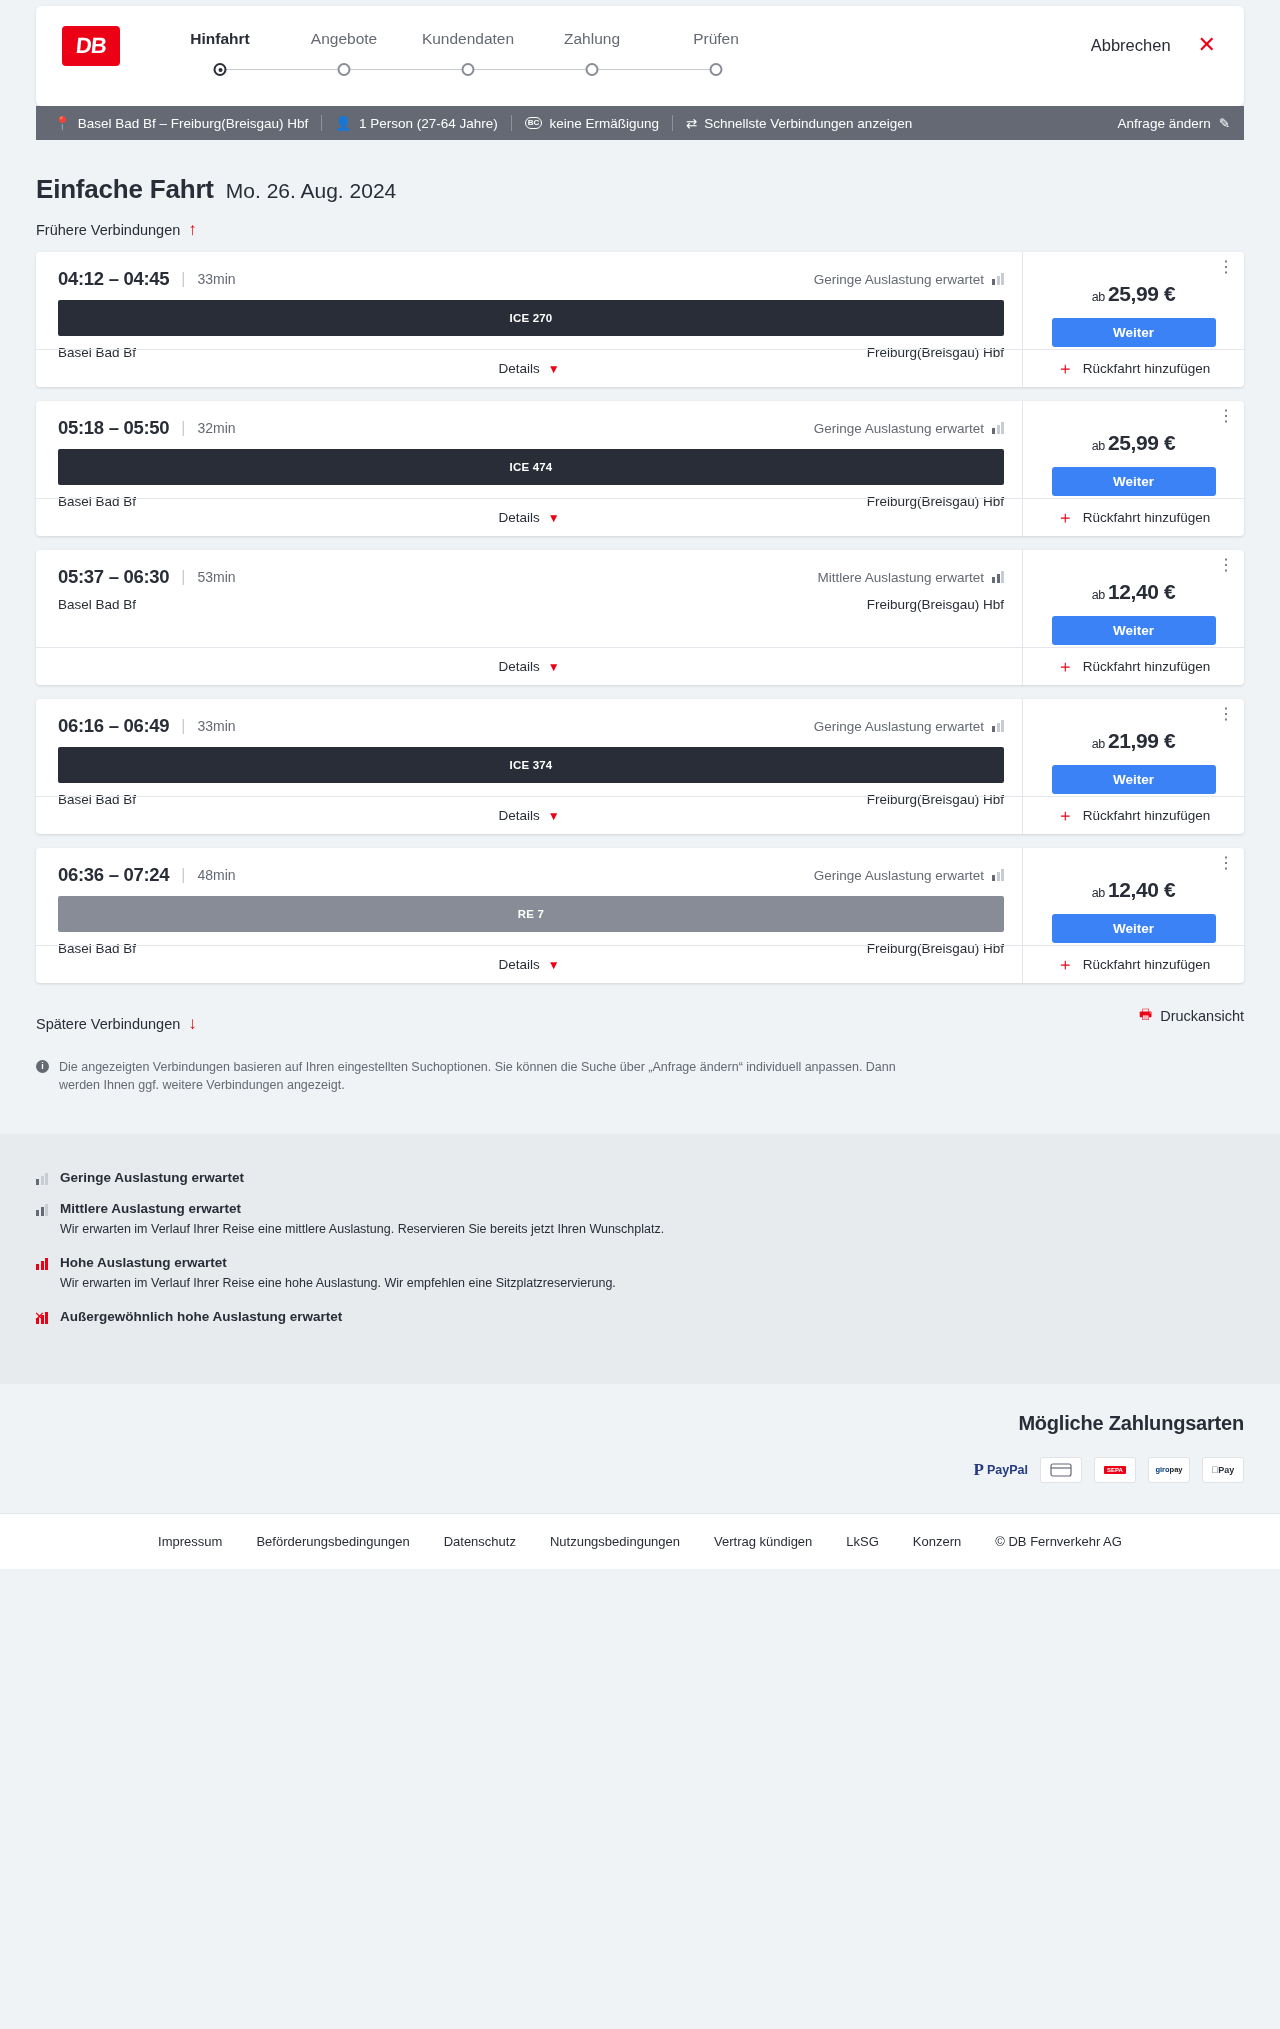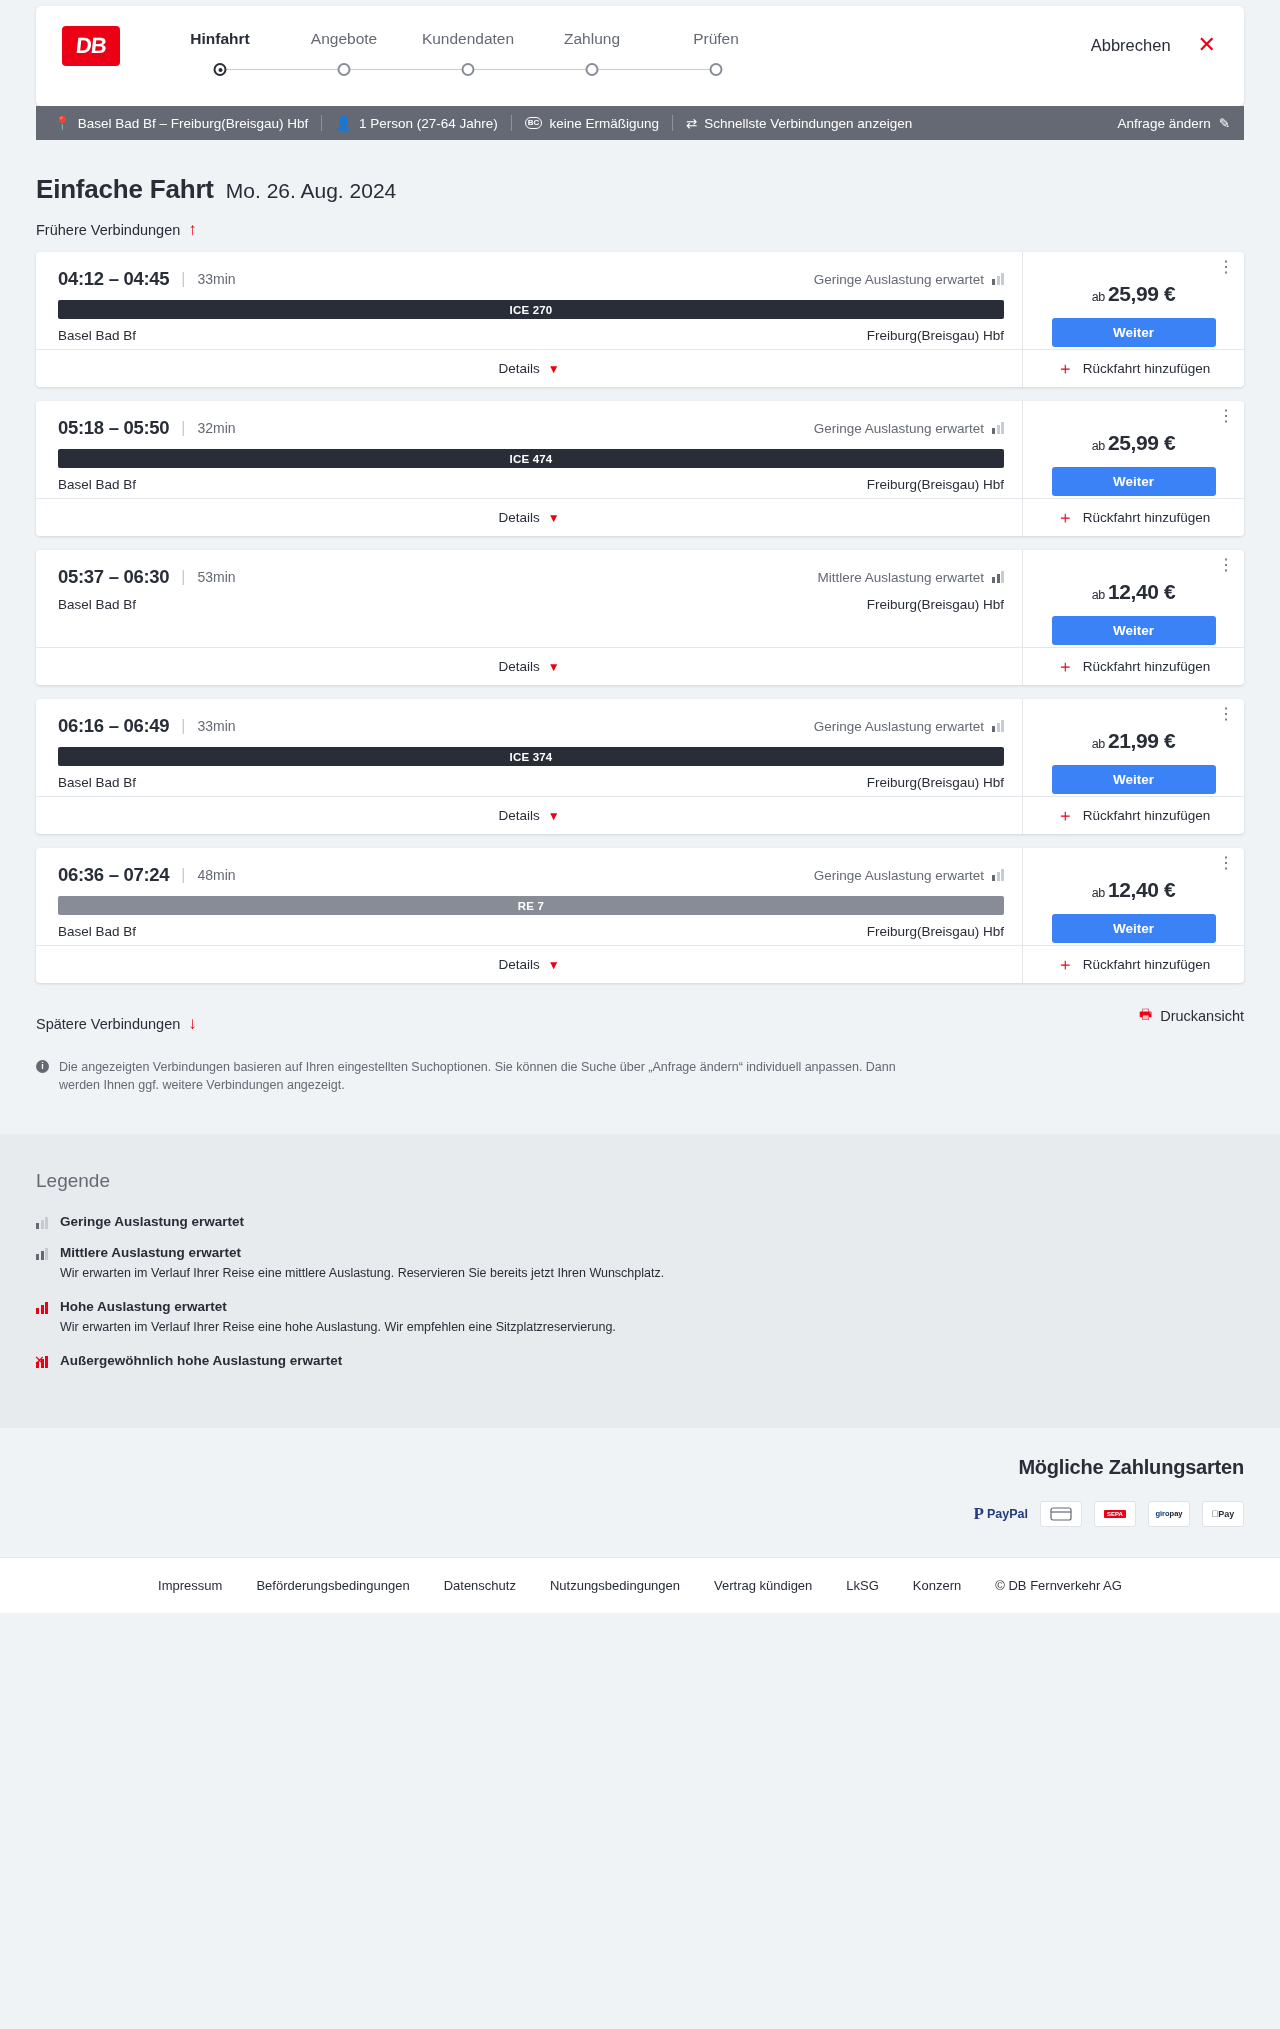--- a/index.html
+++ b/index.html
@@ -119,21 +119,21 @@
   .bars i { width:3px; background:#c7ccd2; display:block; border-radius:0; }
   .bars i.b1 { height:6px; }
   .bars i.b2 { height:9px; }
   .bars i.b3 { height:12px; }
   .bars.low i.b1 { background:#646973; }
   .bars.mid i.b1, .bars.mid i.b2 { background:#646973; }
   .bars.high i { background:#ec0016; }
 
   .train-bar {
     margin-top: 10px;
-    height: 19px;
+    height: 36px;
     border-radius: 2px;
     display:flex; align-items:center; justify-content:center;
     color:#fff; font-size:11.5px; font-weight:bold; letter-spacing:.2px;
   }
   .train-bar.ice { background:#282d37; }
   .train-bar.regional { background:#878c96; }
 
   .stations { display:flex; margin-top: 9px; font-size:13.5px; color:#282d37; }
   .stations .to { margin-left:auto; }
 
@@ -526,21 +526,20 @@
       </div>
     </div>
 
     <div class="hint">
       <span class="i">i</span>
       <span>Die angezeigten Verbindungen basieren auf Ihren eingestellten Suchoptionen. Sie können die Suche über „Anfrage ändern“ individuell anpassen. Dann werden Ihnen ggf. weitere Verbindungen angezeigt.</span>
     </div>
   </div>
 
   <div class="legend-wrap">
-    <div class="legend-title">Legende</div>
 
     <div class="legend-item">
       <span class="bars lg low">
           <i class="b1"></i>
           <i class="b2"></i>
           <i class="b3"></i>
         </span>
       <div class="tx"><b>Geringe Auslastung erwartet</b></div>
     </div>
 

